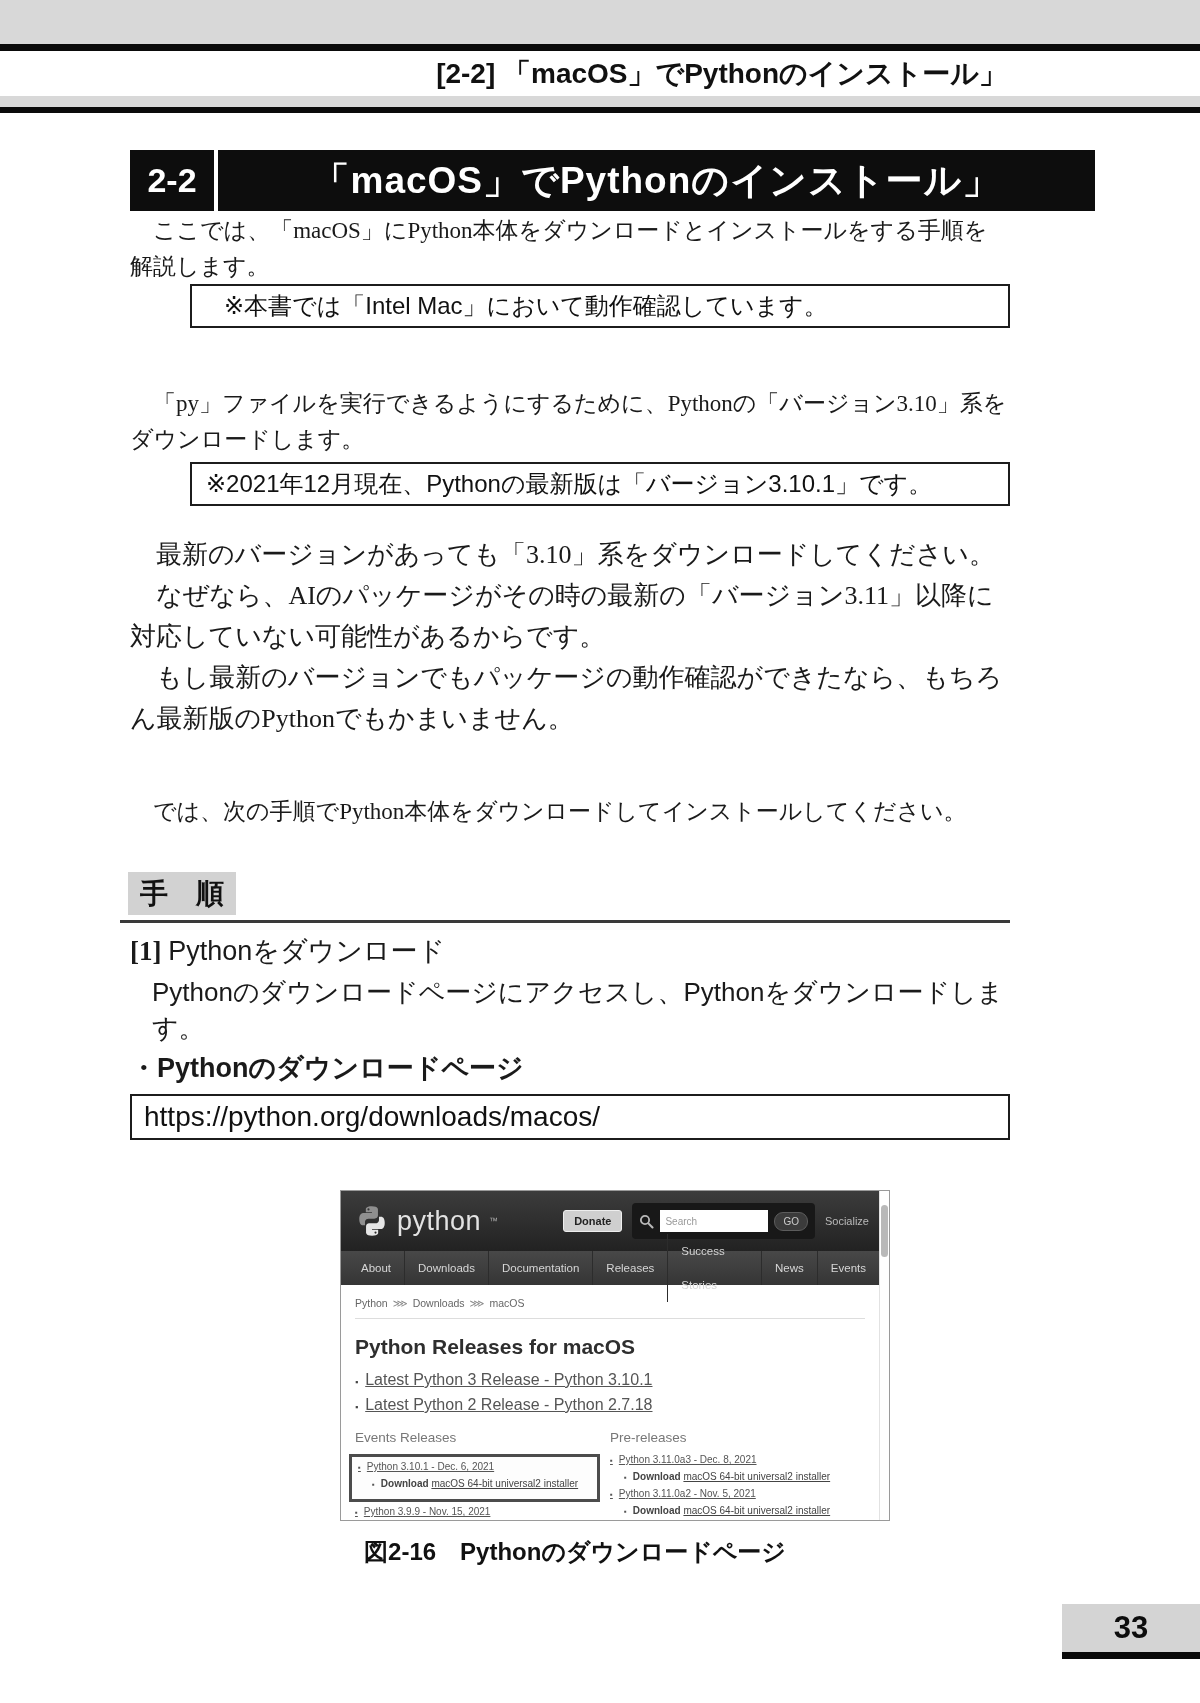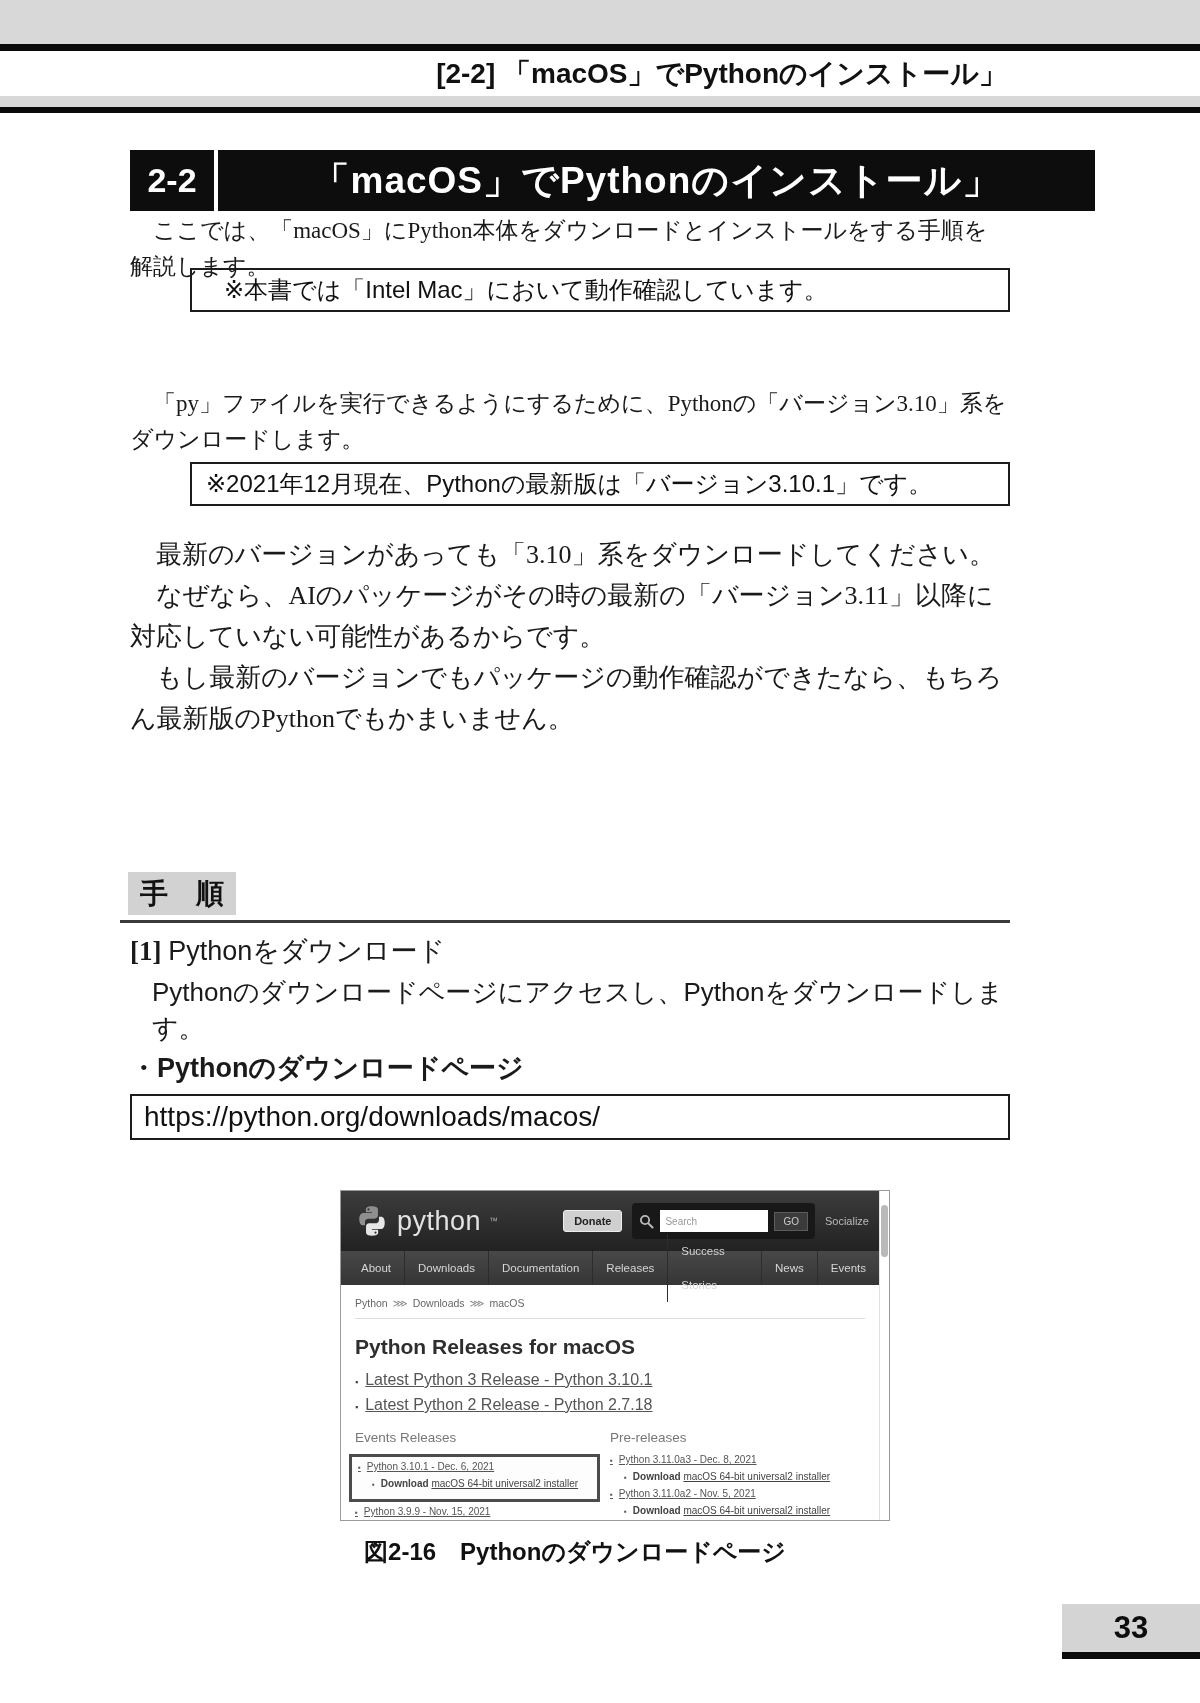--- a/index.html
+++ b/index.html
@@ -93,21 +93,21 @@
     margin-left:10px; background:#181818; border-radius:4px; height:36px;
     display:flex; align-items:center; gap:6px; padding:0 7px;
   }
   .search-wrap svg { width:15px; height:15px; }
   .search-input {
     width:108px; height:22px; border:0; background:#fff; font-size:10px; padding:0 5px;
     color:#333;
   }
   .search-input::placeholder { color:#999; }
   .go-btn {
-    background:#3b3b3b; border:1px solid #5c5c5c; border-radius:0; color:#ccc;
+    background:#3b3b3b; border:1px solid #5c5c5c; border-radius:9px; color:#ccc;
     font-size:10px; padding:3px 8px;
   }
   .socialize { color:#b9b9b9; font-size:11px; margin-left:10px; }
   .site-nav {
     height:34px; background:linear-gradient(#484848,#353535);
     display:flex; align-items:center; color:#d6d6d6; font-size:11.5px;
   }
   .site-nav .nav-item { padding:0 13px; border-left:1px solid #2c2c2c; line-height:34px; }
   .site-nav .nav-item:first-child { border-left:0; padding-left:20px; }
   .site-content { background:#fff; padding:12px 14px 0 14px; }
@@ -160,31 +160,32 @@
   <div class="abs band-gray" style="top:0;height:44px;"></div>
   <div class="abs rule-black" style="top:44px;height:7px;"></div>
   <div class="abs running-head">[2-2] 「macOS」でPythonのインストール」</div>
   <div class="abs band-gray" style="top:96px;height:11px;"></div>
   <div class="abs rule-black" style="top:107px;height:6px;"></div>
 
   <div class="abs sec-num">2-2</div>
   <div class="abs sec-title">「macOS」でPythonのインストール」</div>
 
   <div class="abs para" style="top:213px;">ここでは、「macOS」にPython本体をダウンロードとインストールをする手順を解説します。</div>
-  <div class="abs note-box" style="top:268px;padding-left:32px;">※本書では「Intel Mac」において動作確認しています。</div>
+  <div class="abs note-box" style="top:284px;padding-left:32px;">※本書では「Intel Mac」において動作確認しています。</div>
 
   <div class="abs para" style="top:386px;">「py」ファイルを実行できるようにするために、Pythonの「バージョン3.10」系をダウンロードします。</div>
   <div class="abs note-box" style="top:462px;">※2021年12月現在、Pythonの最新版は「バージョン3.10.1」です。</div>
 
   <div class="abs para-block" style="top:534px;">
     <p>最新のバージョンがあっても「3.10」系をダウンロードしてください。</p>
     <p>なぜなら、AIのパッケージがその時の最新の「バージョン3.11」以降に対応していない可能性があるからです。</p>
     <p>もし最新のバージョンでもパッケージの動作確認ができたなら、もちろん最新版のPythonでもかまいません。</p>
   </div>
 
+  <div class="abs para" style="top:794px;width:900px;">では、次の手順でPython本体をダウンロードしてインストールしてください。</div>
 
   <div class="abs steps-label">手　順</div>
   <div class="abs steps-rule"></div>
 
   <div class="abs step-head">
     <span class="num">[1]</span>
     <span class="ttl">Pythonをダウンロード</span>
   </div>
   <div class="abs step-desc">Pythonのダウンロードページにアクセスし、Pythonをダウンロードします。</div>
 

